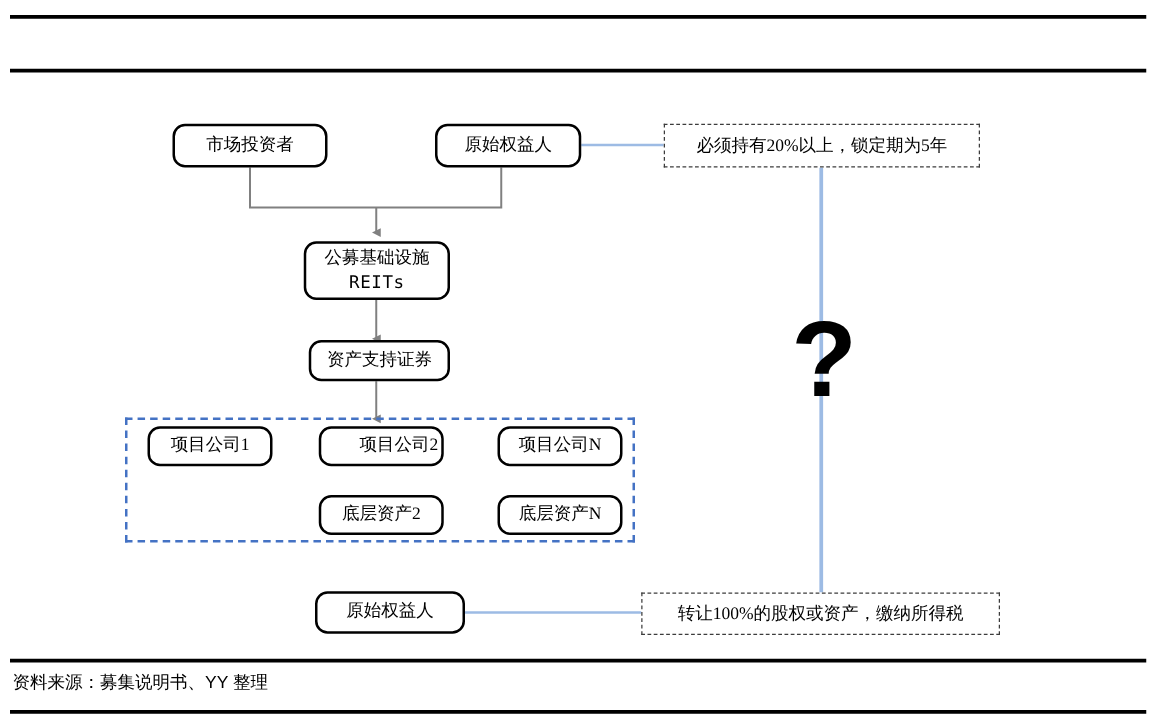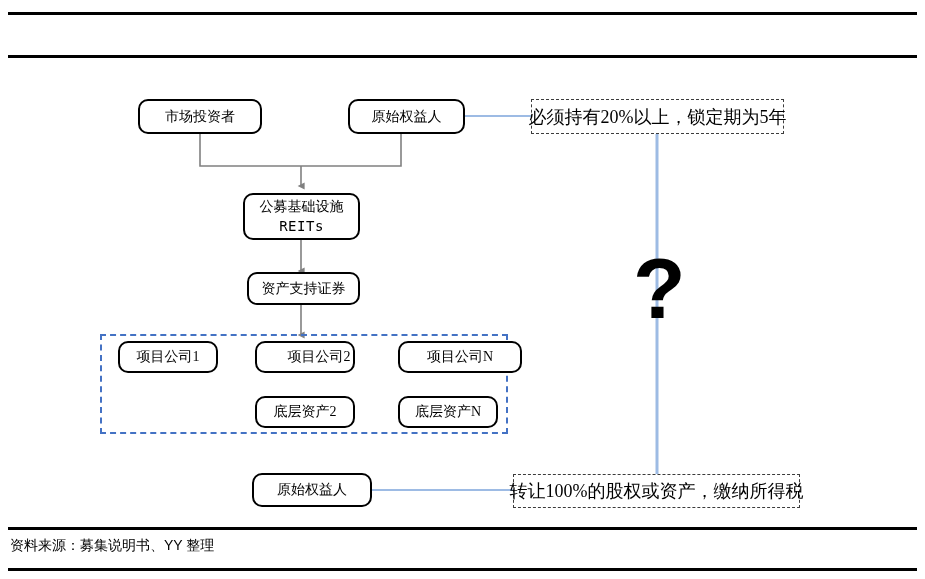--- a/index.html
+++ b/index.html
@@ -96,21 +96,21 @@
   
   .callout {
     position: absolute;
     box-sizing: border-box;
     border: 1px dashed #3c3c3c;
     background: #ffffff;
     display: flex;
     align-items: center;
     justify-content: center;
     font-family: "Liberation Serif", "DejaVu Serif", serif;
-    font-size: 18px;
+    font-size: 14px;
     color: #000000;
     white-space: nowrap;
     z-index: 3;
   }
   
   .group-box {
     position: absolute;
     box-sizing: border-box;
     border: 2px dashed #4472c4;
     background: transparent;
@@ -182,21 +182,21 @@
     </div>
 
     <div class="group-box" style="left:100px; top:276px; width:408px; height:100px;"></div>
 
     <div class="node" style="left:118px; top:283px; width:100px; height:32px;">
       <span>项目公司1</span>
     </div>
     <div class="node" style="left:255px; top:283px; width:100px; height:32px;padding-left:28px;">
       <span>项目公司2</span>
     </div>
-    <div class="node" style="left:398px; top:283px; width:124px; height:32px;">
+    <div class="node" style="left:398px; top:283px; width:100px; height:32px;">
       <span>项目公司N</span>
     </div>
 
     <div class="node" style="left:255px; top:338px; width:100px; height:32px;">
       <span>底层资产2</span>
     </div>
     <div class="node" style="left:398px; top:338px; width:100px; height:32px;">
       <span>底层资产N</span>
     </div>
 

